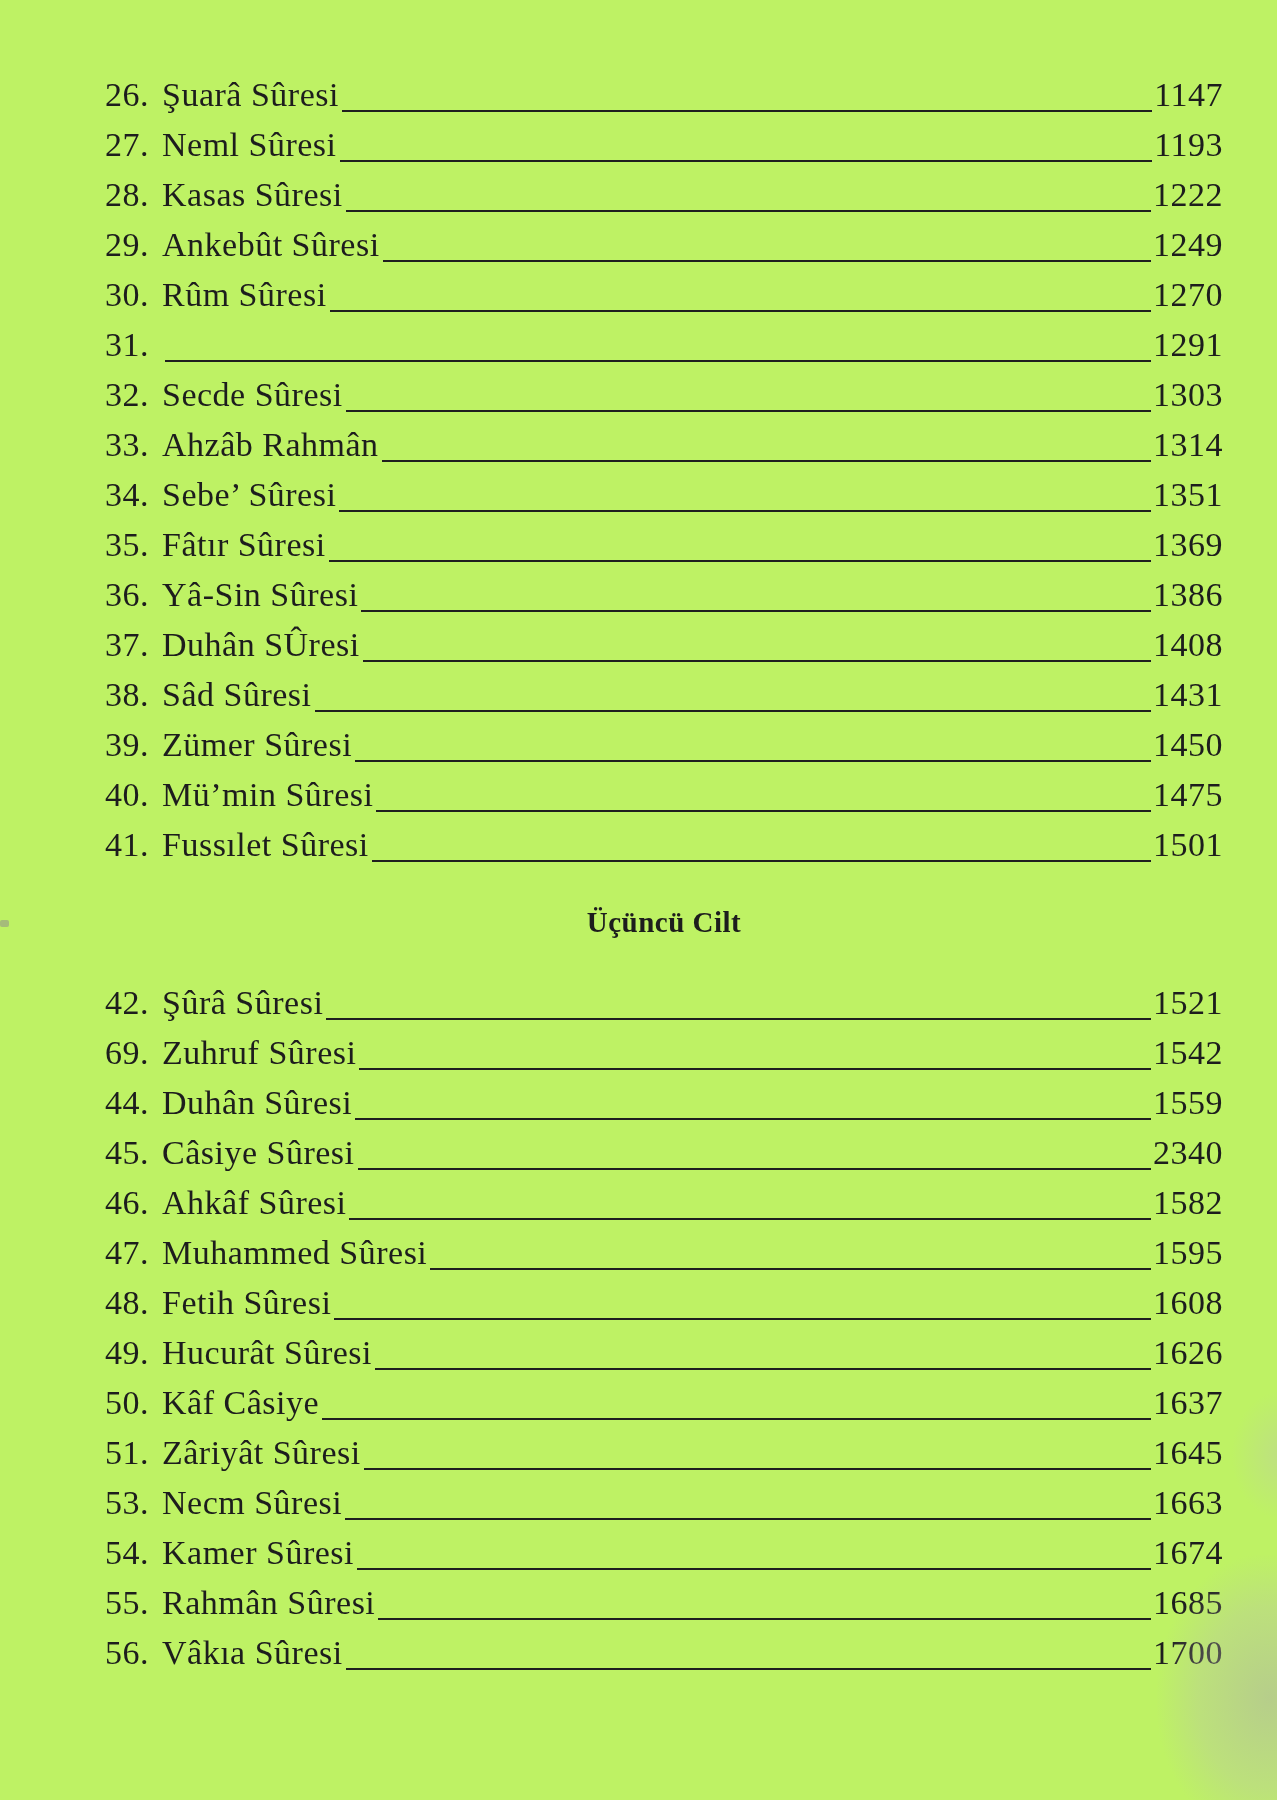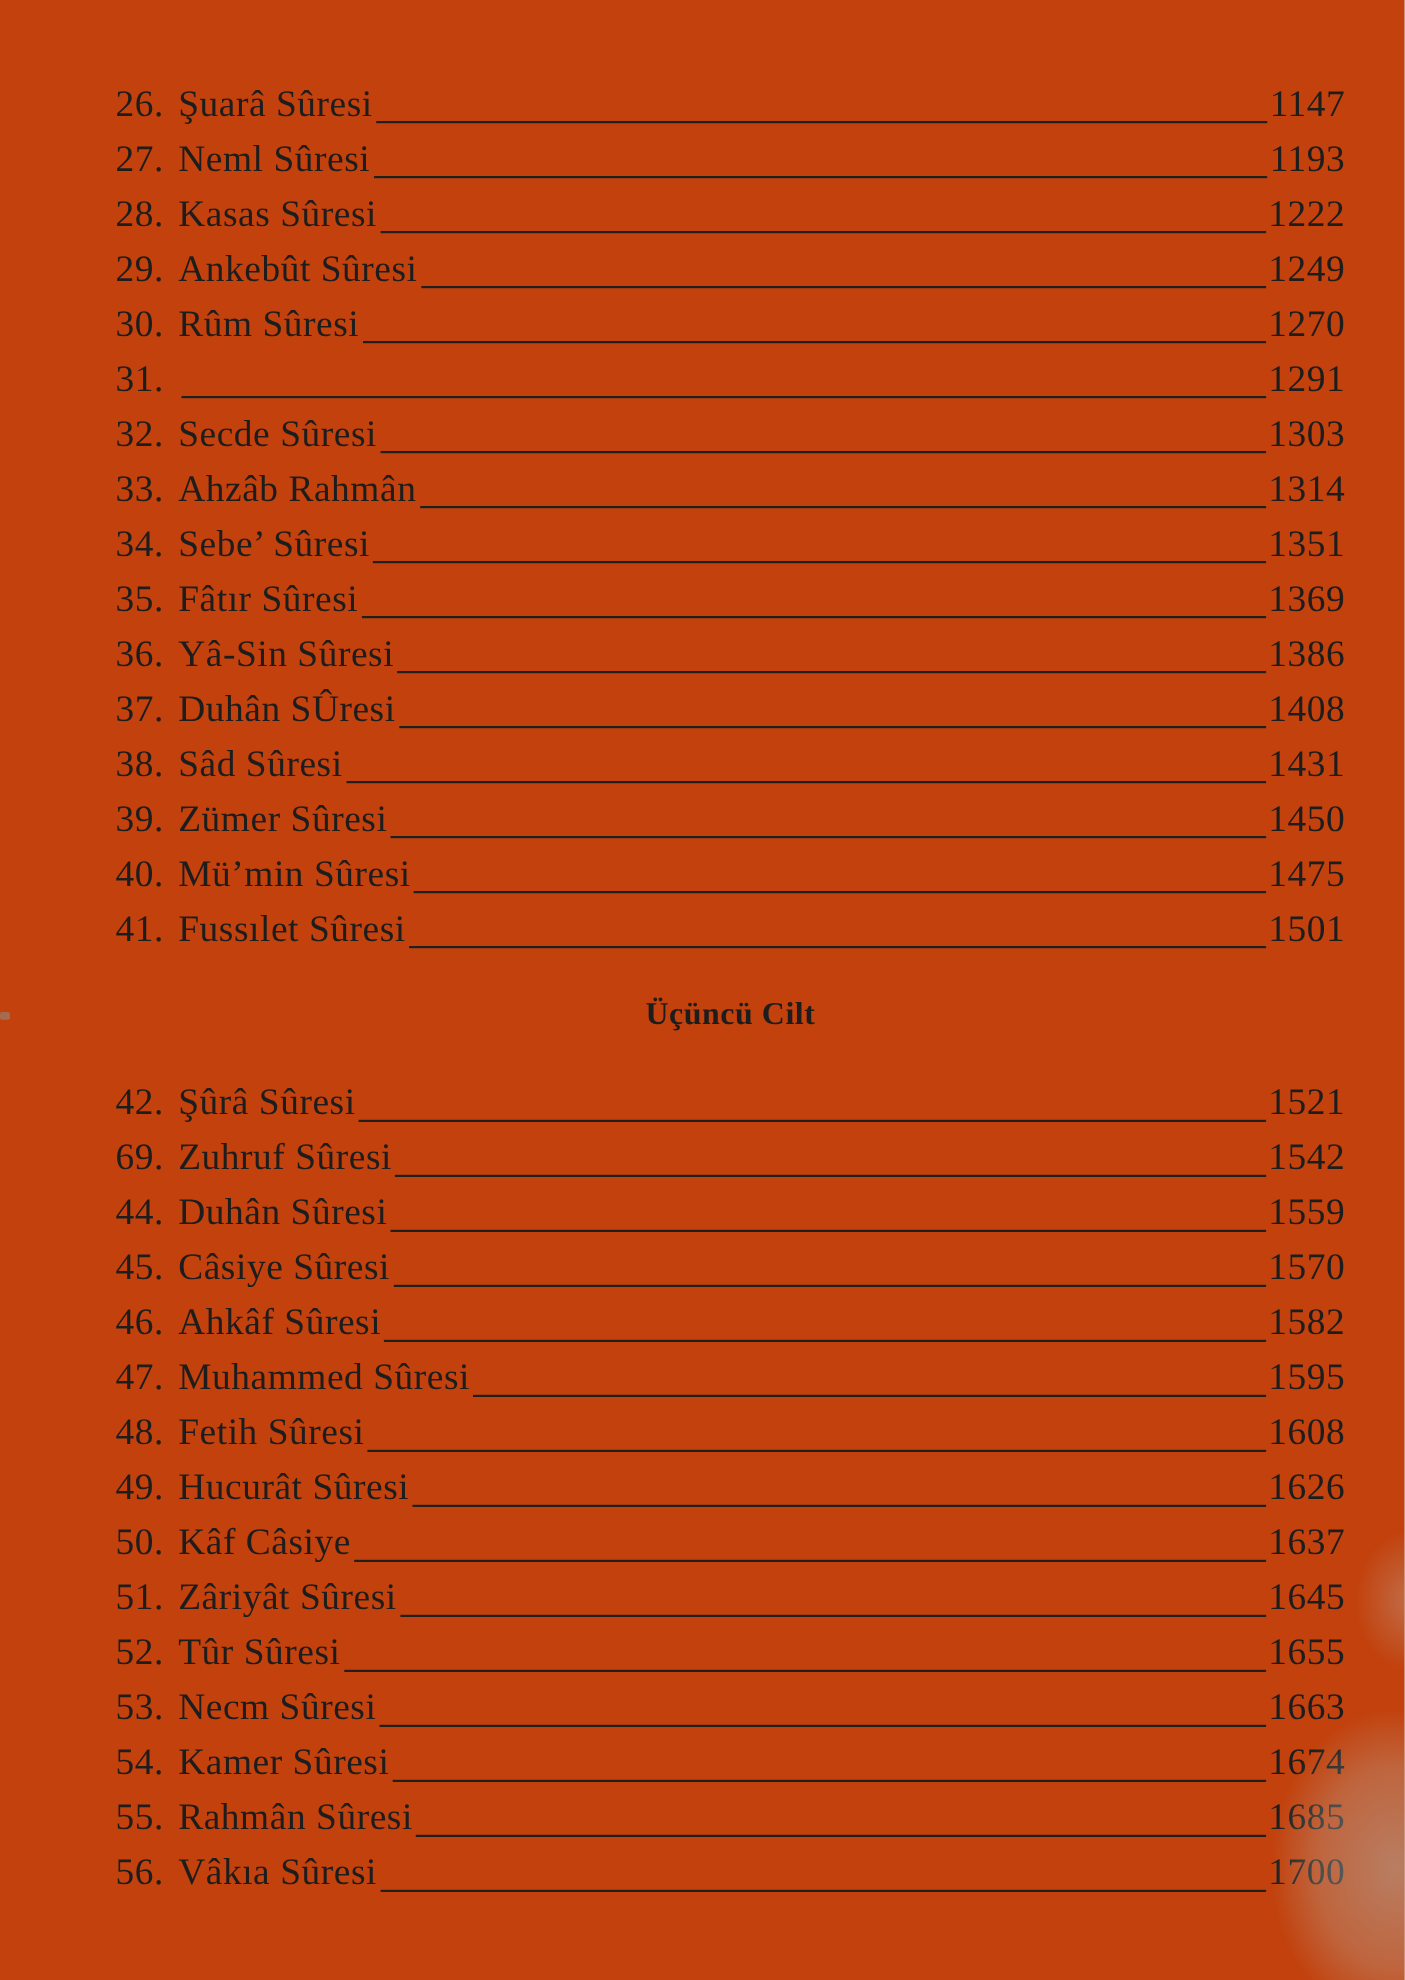--- a/index.html
+++ b/index.html
@@ -5,21 +5,21 @@
   html, body {
     margin: 0;
     padding: 0;
     background: #e8e8e6;
   }
   .scan-page {
     position: relative;
     width: 1277px;
     height: 1800px;
     margin: 0 auto;
-    background: #c2410c;
+    background: #bef264;
     color: #1d1d1d;
     font-family: "Liberation Serif", "DejaVu Serif", serif;
     overflow: hidden;
   }
   .toc {
     position: relative;
     padding-left: 105px;
     padding-right: 54px;
   }
   .toc-section-one { padding-top: 70px; }
@@ -230,21 +230,21 @@
           <span class="entry-num">44.</span>
           <span class="entry-title">Duhân Sûresi</span>
           <div class="leader"></div>
           <span class="entry-page">1559</span>
         </div>
 
         <div class="toc-row">
           <span class="entry-num">45.</span>
           <span class="entry-title">Câsiye Sûresi</span>
           <div class="leader"></div>
-          <span class="entry-page">1570</span>
+          <span class="entry-page">2340</span>
         </div>
 
         <div class="toc-row">
           <span class="entry-num">46.</span>
           <span class="entry-title">Ahkâf Sûresi</span>
           <div class="leader"></div>
           <span class="entry-page">1582</span>
         </div>
 
         <div class="toc-row">
@@ -275,26 +275,20 @@
           <span class="entry-page">1637</span>
         </div>
 
         <div class="toc-row">
           <span class="entry-num">51.</span>
           <span class="entry-title">Zâriyât Sûresi</span>
           <div class="leader"></div>
           <span class="entry-page">1645</span>
         </div>
 
-        <div class="toc-row">
-          <span class="entry-num">52.</span>
-          <span class="entry-title">Tûr Sûresi</span>
-          <div class="leader"></div>
-          <span class="entry-page">1655</span>
-        </div>
 
         <div class="toc-row">
           <span class="entry-num">53.</span>
           <span class="entry-title">Necm Sûresi</span>
           <div class="leader"></div>
           <span class="entry-page">1663</span>
         </div>
 
         <div class="toc-row">
           <span class="entry-num">54.</span>

